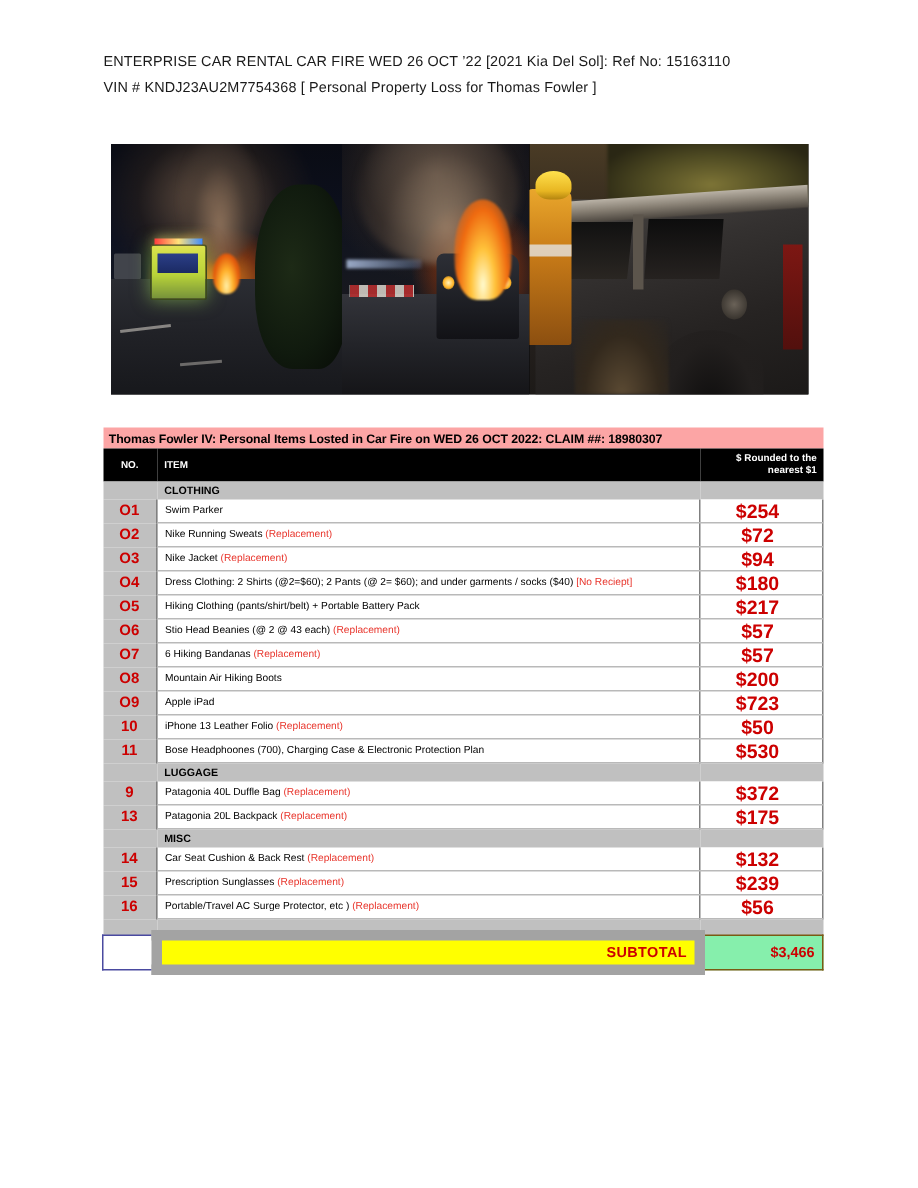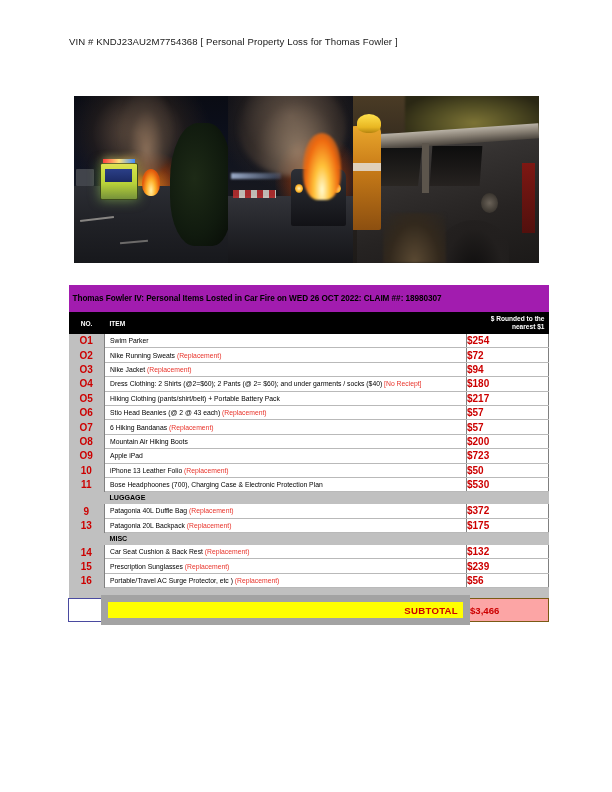--- a/index.html
+++ b/index.html
@@ -238,25 +238,25 @@
   table.items td, table.items th {
     padding: 0;
     vertical-align: middle;
   }
   .col-no    { width: 36px; }
   .col-item  { width: 362px; }
   .col-amt   { width: 82px; }
 
   
   .banner-cell {
-    background: #a21caf;
+    background: #fca5a5;
     color: #000000;
     font-weight: bold;
     font-size: 8.2px;
-    height: 27px;
+    height: 14px;
     padding: 0 0 0 4px !important;
     letter-spacing: -0.05px;
     white-space: nowrap;
   }
 
   
   .head-row td {
     background: #000000;
     color: #ffffff;
     font-weight: bold;
@@ -300,23 +300,23 @@
   .item-row td.item-cell {
     padding-left: 5px !important;
     font-size: 6.8px;
     color: #000000;
     border-left: 0.7px solid #808080;
     border-right: 0.7px solid #808080;
     white-space: nowrap;
     overflow: hidden;
   }
   .item-row td.amt-cell {
-    text-align: left;
+    text-align: center;
     padding-right: 5px !important;
-    font-size: 10px;
+    font-size: 13px;
     font-weight: bold;
     color: #cc0000;
     border-right: 0.7px solid #808080;
   }
   .note { color: #e8342b; }
 
   
   .sub-row td { height: 16px; }
   .sub-row td.sub-blank {
     background: #ffffff;
@@ -326,33 +326,35 @@
     background: #ffff00;
     color: #cc0000;
     font-weight: bold;
     font-size: 9.6px;
     text-align: right;
     padding-right: 5px !important;
     border: 7px solid #a3a3a3;
     letter-spacing: 0.3px;
   }
   .sub-row td.sub-amt {
-    background: #fca5a5;
+    background: #86efac;
     color: #cc0000;
     font-weight: bold;
     font-size: 9.6px;
+    text-align: right;
     padding-right: 5px !important;
     border: 1px solid #7a5a14;
   }
   .tail-row td { background: #ffffff; height: 4px; }
 </style>
 </head>
 <body>
 
 <div class="doc-header">
+  <span class="hline">ENTERPRISE CAR RENTAL CAR FIRE WED 26 OCT ’22 [2021 Kia Del Sol]: Ref No: 15163110</span>
   <span class="hline">VIN # KNDJ23AU2M7754368 [ Personal Property Loss for Thomas Fowler ]</span>
 </div>
 
 <div class="photo-strip">
   <div class="photo photo-1">
     <div class="p1-bg"></div>
     <div class="p1-road"></div>
     <div class="p1-lane"></div>
     <div class="p1-lane2"></div>
     <div class="p1-smoke"></div>
@@ -411,20 +413,25 @@
 
       <tr class="head-row">
         <td class="head-no">NO.</td>
         <td class="head-item">ITEM</td>
         <td class="head-amt">
           <div>$ Rounded to the</div>
           <div>nearest $1</div>
         </td>
       </tr>
 
+    <tr class="sect-row">
+          <td></td>
+          <td class="sect-label">CLOTHING</td>
+          <td class="sect-amt"></td>
+        </tr>
         <tr class="item-row">
           <td class="no-cell">O1</td>
           <td class="item-cell"><span>Swim Parker</span><span class="note"></span></td>
           <td class="amt-cell">$254</td>
         </tr>
         <tr class="item-row">
           <td class="no-cell">O2</td>
           <td class="item-cell"><span>Nike Running Sweats </span><span class="note">(Replacement)</span></td>
           <td class="amt-cell">$72</td>
         </tr>

